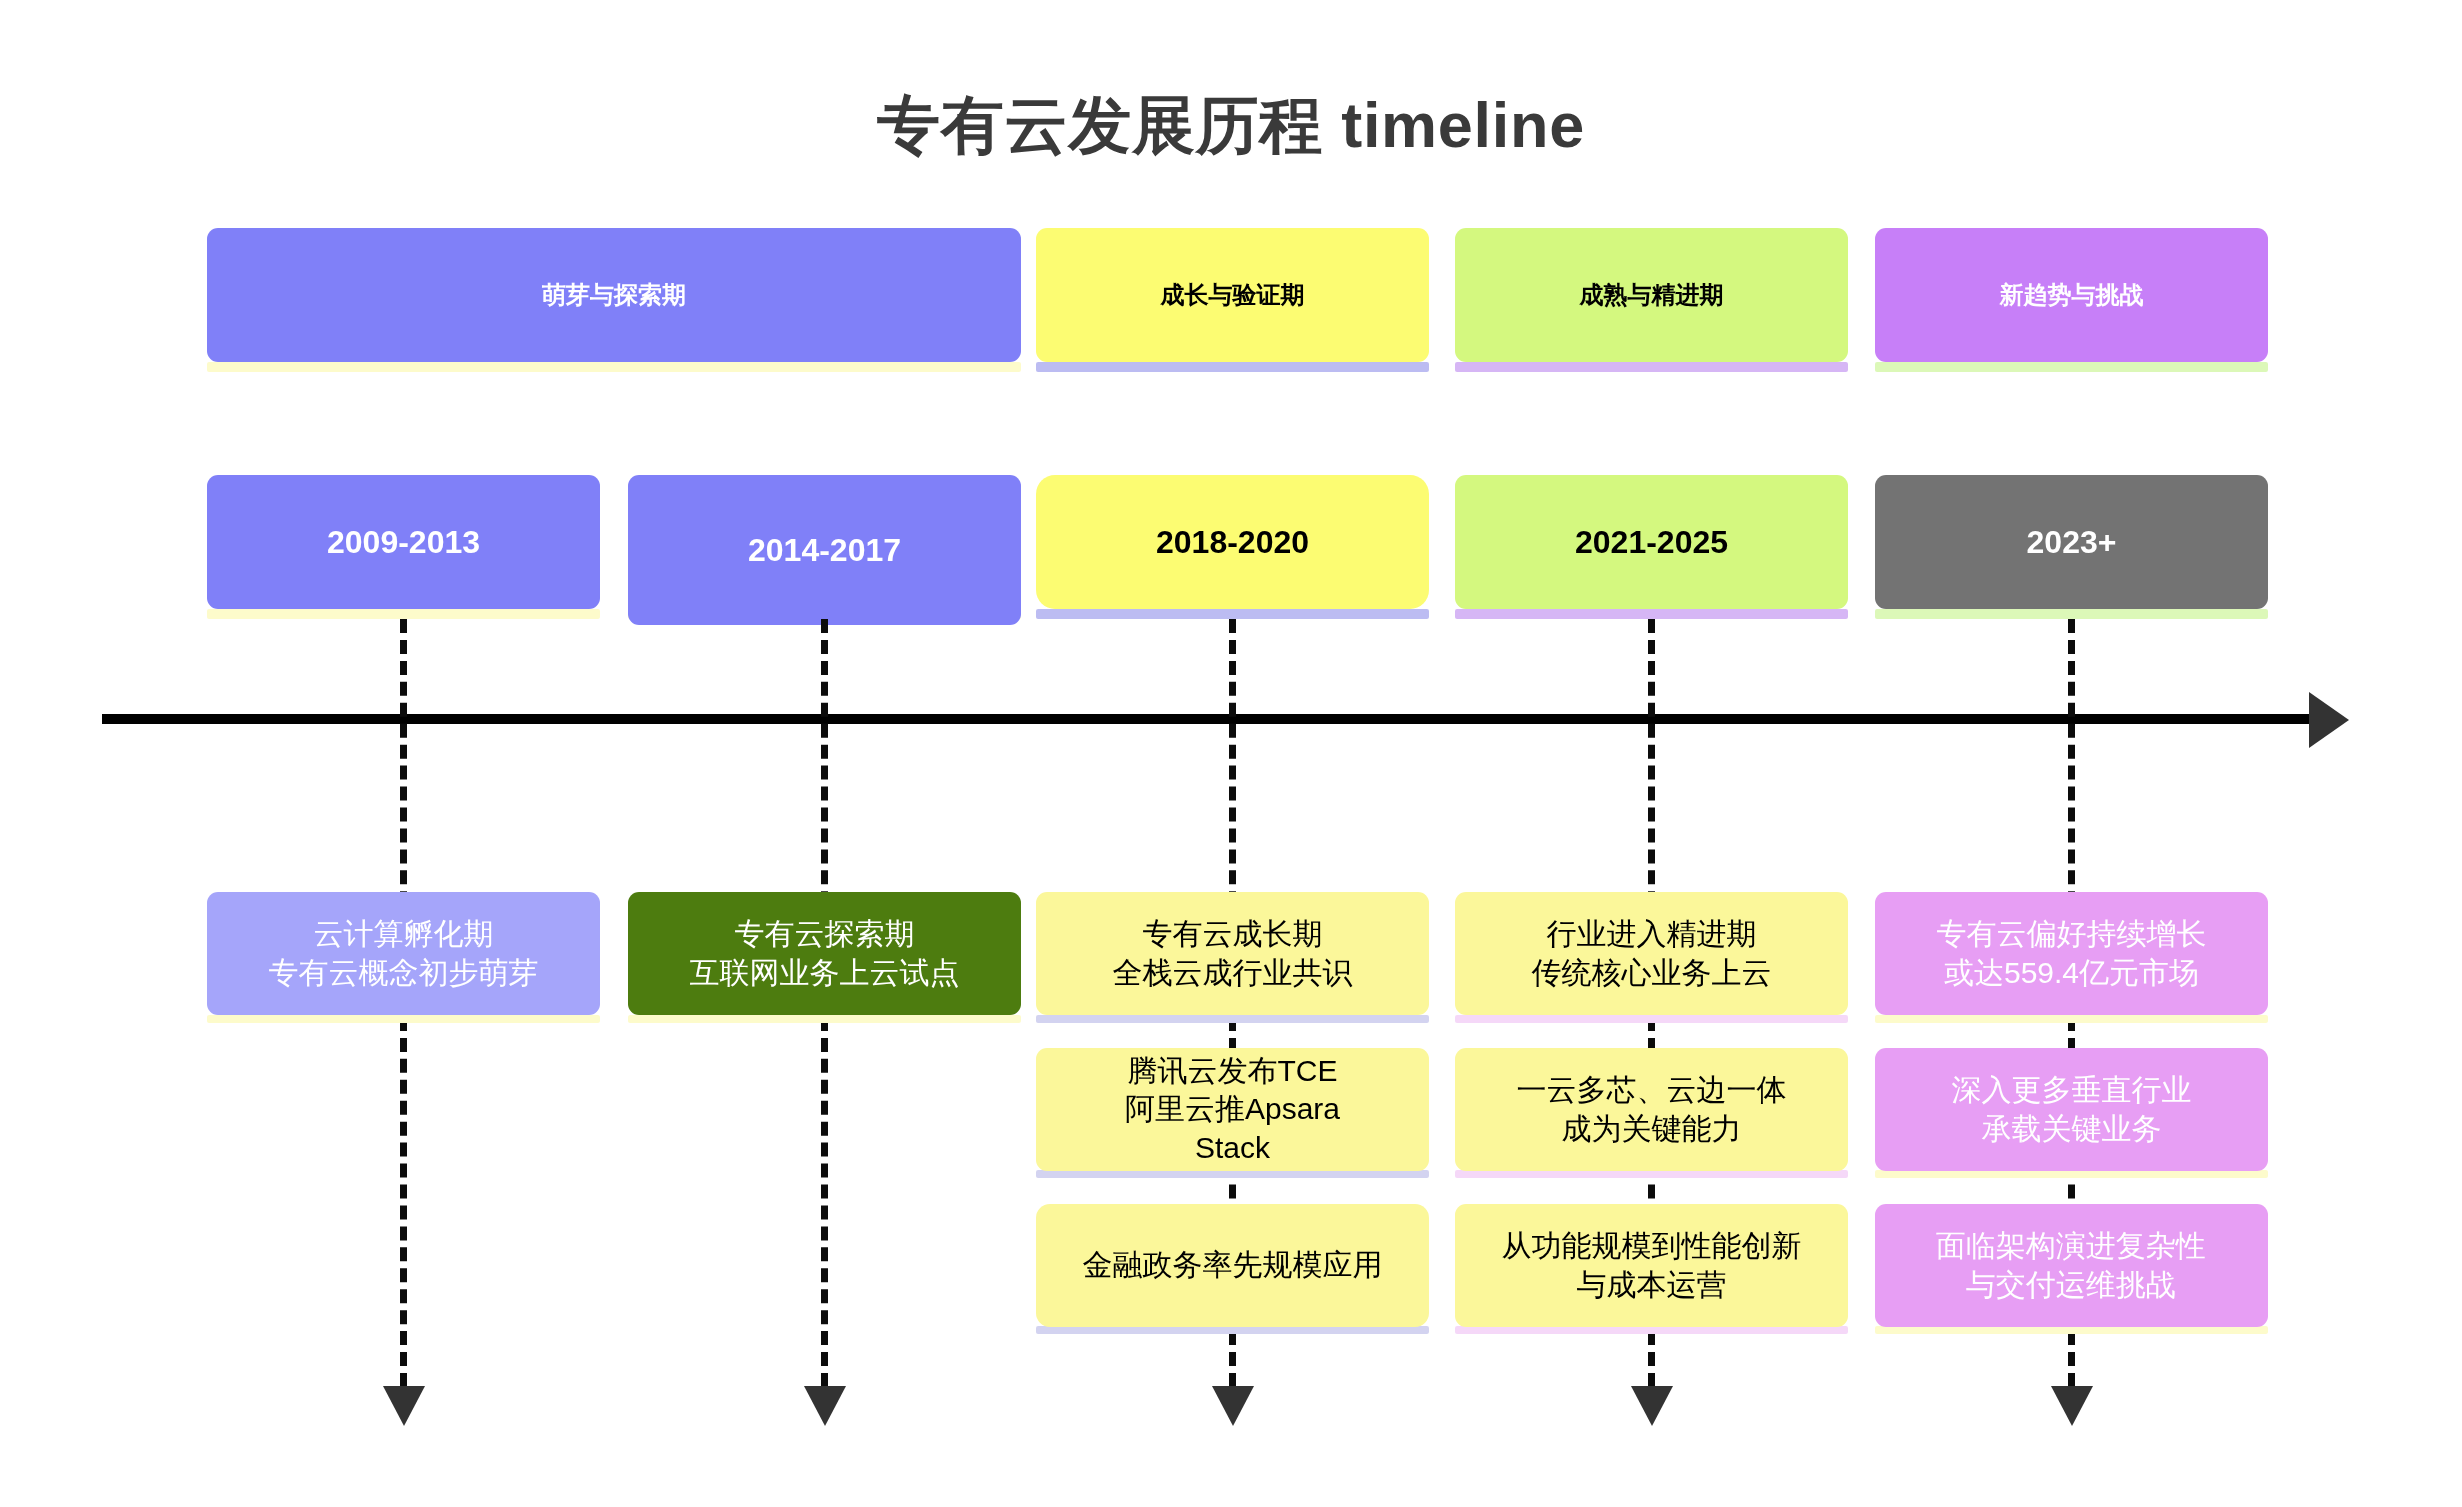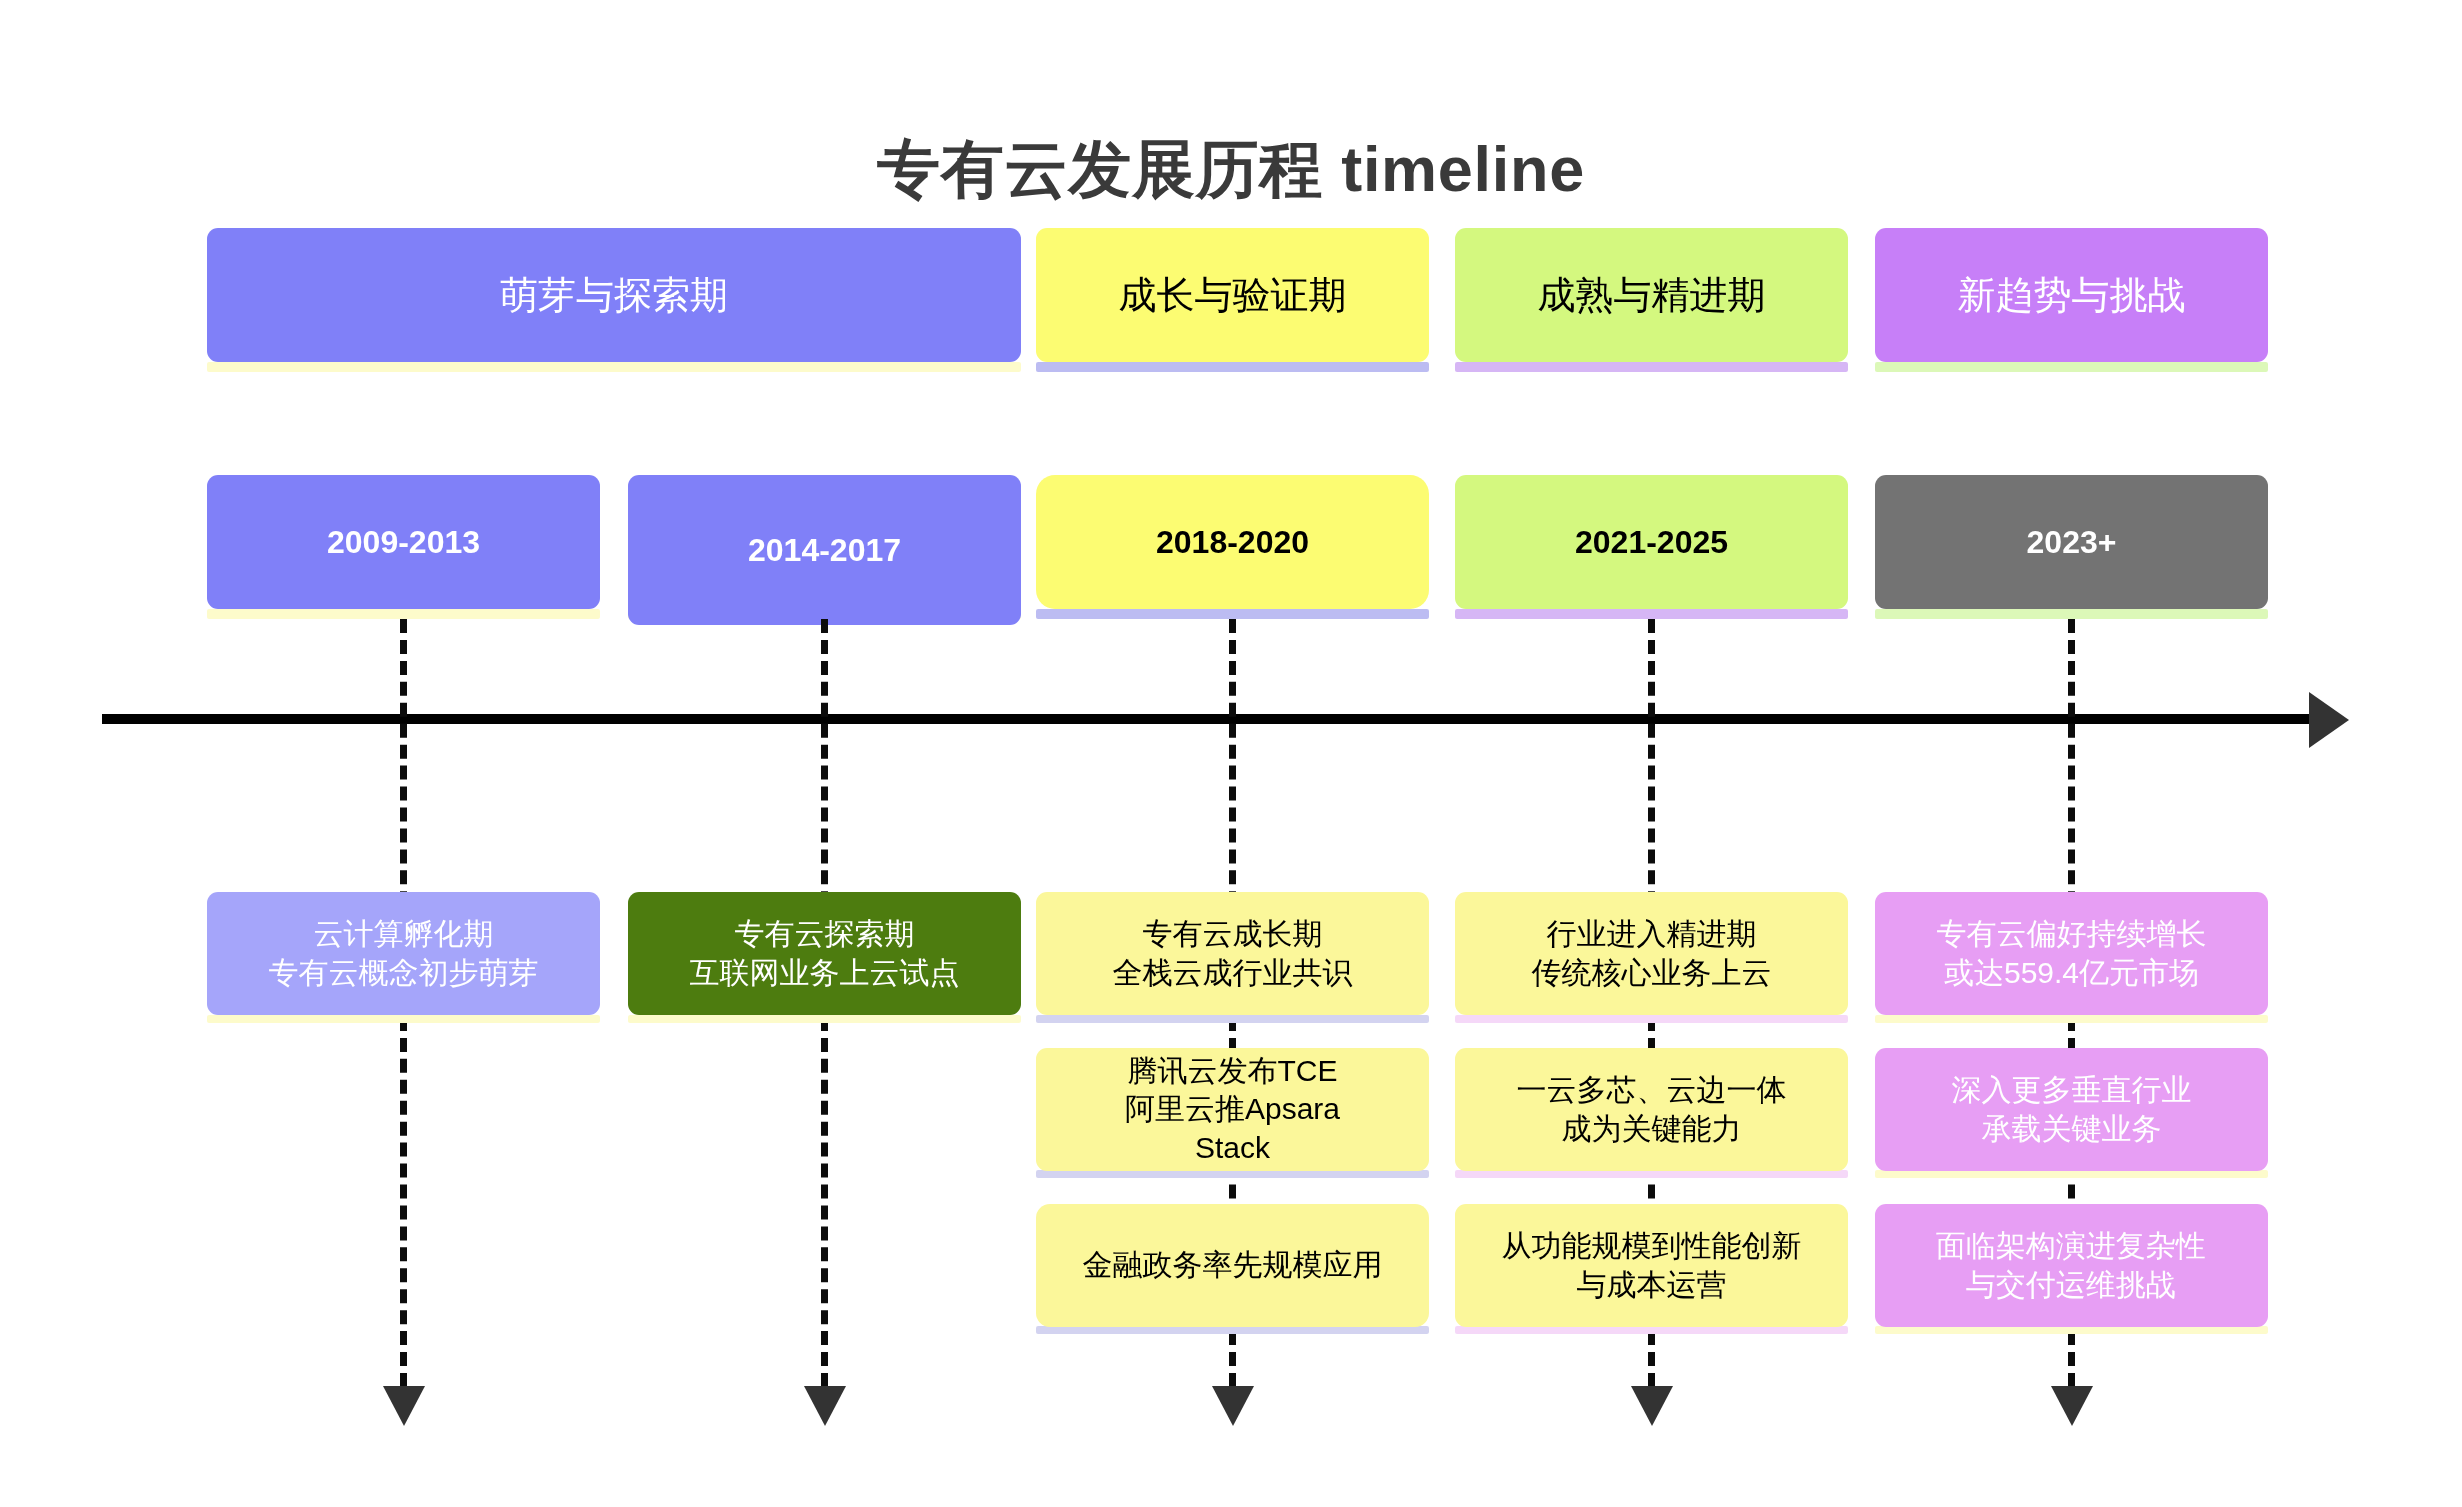--- a/index.html
+++ b/index.html
@@ -20,21 +20,20 @@
     position: absolute;
     left: 0;
     top: 83px;
     width: 2462px;
     text-align: center;
     font-size: 63px;
     font-weight: bold;
     color: #3a3a3a;
     letter-spacing: 0.7px;
     white-space: nowrap;
-    margin-top: 44px;
   }
 
   
   .card {
     position: absolute;
     box-sizing: border-box;
     border-radius: 11px;
     display: flex;
     align-items: center;
     justify-content: center;
@@ -42,22 +41,22 @@
     line-height: 1.28;
     white-space: pre-line;
     padding: 4.1px 9.7px;
   }
   .card-shadow {
     position: absolute;
     border-radius: 2.1px;
   }
 
   .phase-bar {
-    font-size: 38px;
-    font-weight: normal;
+    font-size: 24px;
+    font-weight: bold;
   }
   .period-box {
     font-size: 32px;
     font-weight: bold;
   }
   .event-box {
     font-size: 30px;
     font-weight: normal;
   }
 

